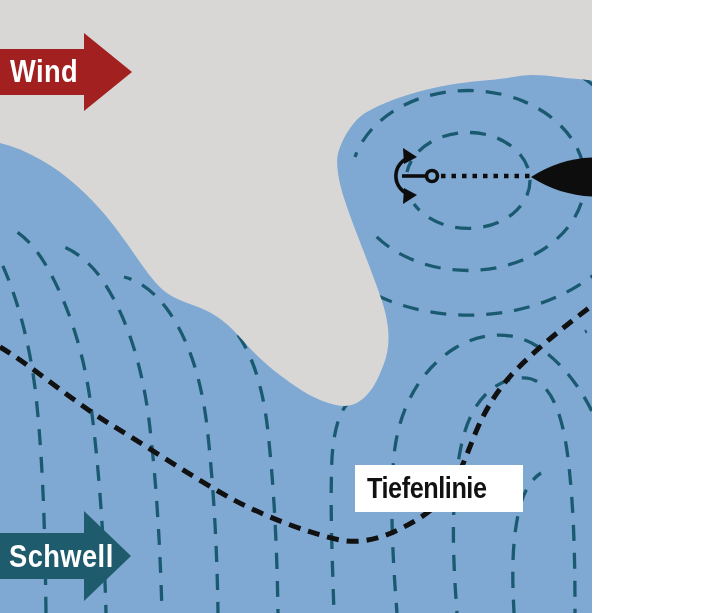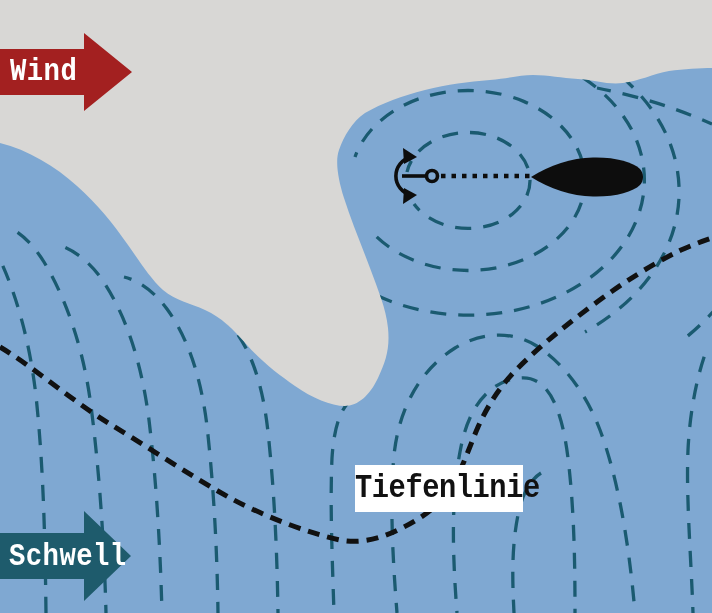--- a/index.html
+++ b/index.html
@@ -1,21 +1,21 @@
 <!DOCTYPE html>
 <html><head>
 <meta charset="utf-8">
 <style>
   html,body{margin:0;padding:0;}
   #stage{
     position:relative;
-    width:712px;height:613px;
+    width:592px;height:613px;
     overflow:hidden;
     background:#d8d7d5;
-    font-family:Liberation Mono, monospace;
+    font-family:Liberation Sans, sans-serif;
   }
   #stage svg{position:absolute;left:0;top:0;}
   .arrow-label{
     position:absolute;
     color:#fff;
     font-weight:bold;
     font-size:31px;
     line-height:31px;
     transform:scaleX(0.88);
     transform-origin:left center;
@@ -24,22 +24,23 @@
   }
   #wind-label{left:10px;top:56px;}
   #schwell-label{left:9px;top:541px;}
   #tiefenlinie-label{
     position:absolute;
     left:355px;top:465px;
     width:168px;height:47px;
     background:#ffffff;
     color:#111;
     font-weight:bold;
-    font-size:33px;
+    font-size:29px;
     line-height:47px;
+    padding-left:12px;
     box-sizing:border-box;
     white-space:nowrap;
   }
   #tiefenlinie-label span{
     display:inline-block;
     transform:scaleX(0.87);
     transform-origin:left center;
     letter-spacing:-0.5px;
   }
 </style>

